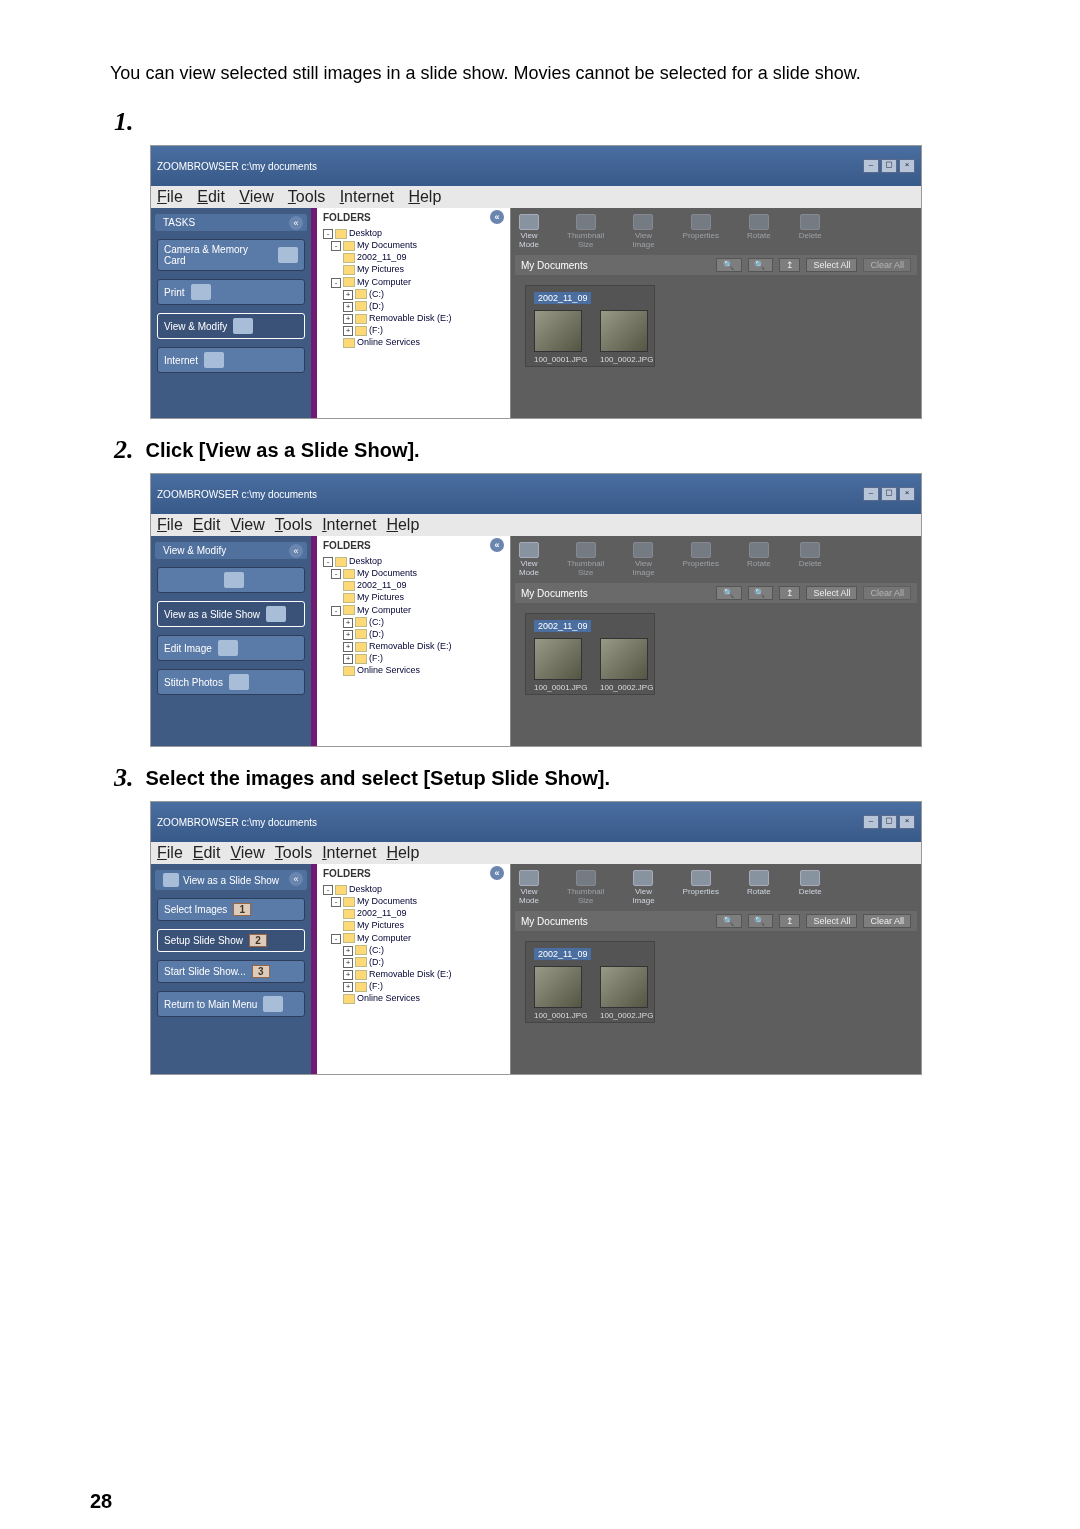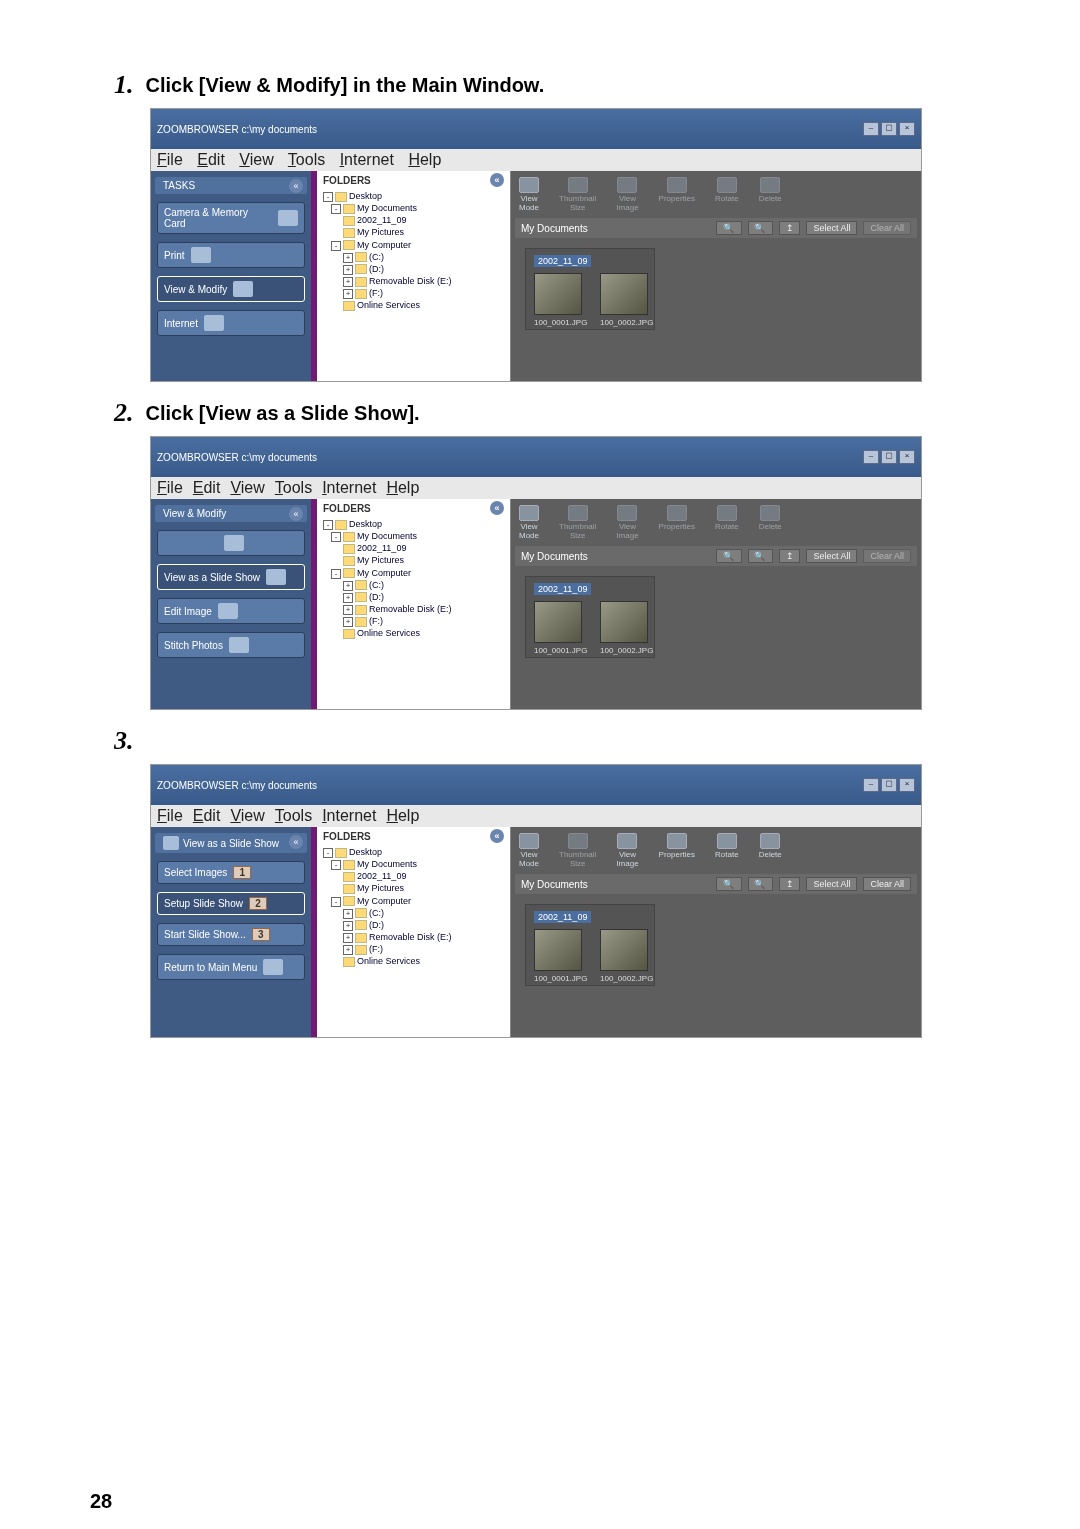--- a/index.html
+++ b/index.html
@@ -27,21 +27,21 @@
   .taskbtn .step-badge{width:16px;text-align:center;background:#dcb;border:1px solid #964;color:#432;font-weight:bold;font-size:10px;margin-left:6px}
   .midcol{width:200px;background:#fff;border-left:6px solid #701a75;border-right:1px solid #888;padding:4px 6px;box-sizing:border-box;position:relative}
   .panelhdr{font-size:10px;font-weight:bold;color:#333;margin-bottom:4px;position:relative}
   .panelhdr .coll{position:absolute;right:0;top:-2px;width:14px;height:14px;border-radius:50%;background:#6a86ae;color:#fff;font-size:9px;line-height:14px;text-align:center}
   .tree{font-size:9px;color:#003;line-height:1.35}
   .tree .row{white-space:nowrap}
   .tree .ind1{padding-left:8px}.tree .ind2{padding-left:20px}
   .tree .box{display:inline-block;width:8px;height:8px;border:1px solid #666;text-align:center;font-size:8px;line-height:7px;margin-right:2px;color:#333;background:#fff}
   .tree .fico{display:inline-block;width:10px;height:8px;background:#ffd877;border:1px solid #bb8;vertical-align:middle;margin-right:2px}
   .rightcol{flex:1;background:#5e5e5e;color:#fff;padding:4px;box-sizing:border-box}
-  .toolbar{display:flex;gap:20px;padding:2px 4px}
+  .toolbar{display:flex;gap:28px;padding:2px 4px}
   .tbitem{display:flex;flex-direction:column;align-items:center;font-size:8px;color:#cfd6df}
   .tbitem .tic{width:18px;height:14px;background:#8893a0;border:1px solid #aab;border-radius:2px;margin-bottom:1px}
   .greyout{opacity:.55}
   .pathrow{display:flex;align-items:center;background:#6a6a6a;padding:3px 6px;font-size:10px;gap:6px;margin-top:4px}
   .pathrow .loc{flex:1}
   .smbtn{background:#7e7e7e;border:1px solid #555;padding:1px 6px;font-size:9px;color:#eee}
   .thumbs{padding:10px;background:#5e5e5e}
   .thumbs .grp{display:inline-block;background:#545454;border:1px solid #444;padding:6px 8px 2px 8px}
   .thumbs .grp .glbl{background:#4a6ea0;color:#fff;font-size:9px;padding:1px 4px;display:inline-block;margin-bottom:6px}
   .thumbs .row2{display:flex;gap:20px}
@@ -49,24 +49,24 @@
   .thumb .im{width:46px;height:40px;background:linear-gradient(135deg,#998,#554);border:1px solid #333}
   .thumb .cap{font-size:8px;color:#ddd;margin-top:3px}
   .pageno{position:absolute;left:90px;bottom:16px;font-size:20px;font-weight:bold}
 </style>
 </head>
 <body>
 
 <div class="page">
 
 
+  <p class="intro">You can view selected still images in a slide show. Movies cannot be selected for a slide show.</p>
 
   <div class="step">
     <span class="step-num">1.</span>
-    <span class="step-text">Click [View &amp; Modify] in the Main Window.</span>
   </div>
 
   <div class="shot">
     <div class="wtitle">
       <span>ZOOMBROWSER c:\my documents</span>
       <span class="spacer"></span>
       <span class="wctl">–</span>
       <span class="wctl">▢</span>
       <span class="wctl">×</span>
     </div>
@@ -278,20 +278,21 @@
                 </div>
             </div>
           </div>
         </div>
       </div>
     </div>
   </div>
 
   <div class="step">
     <span class="step-num">3.</span>
+    <span class="step-text">Select the images and select [Setup Slide Show].</span>
   </div>
 
   <div class="shot">
     <div class="wtitle">
       <span>ZOOMBROWSER c:\my documents</span>
         <span class="spacer"></span>
       <span class="wctl">–</span>
         <span class="wctl">▢</span>
         <span class="wctl">×</span>
     </div>

